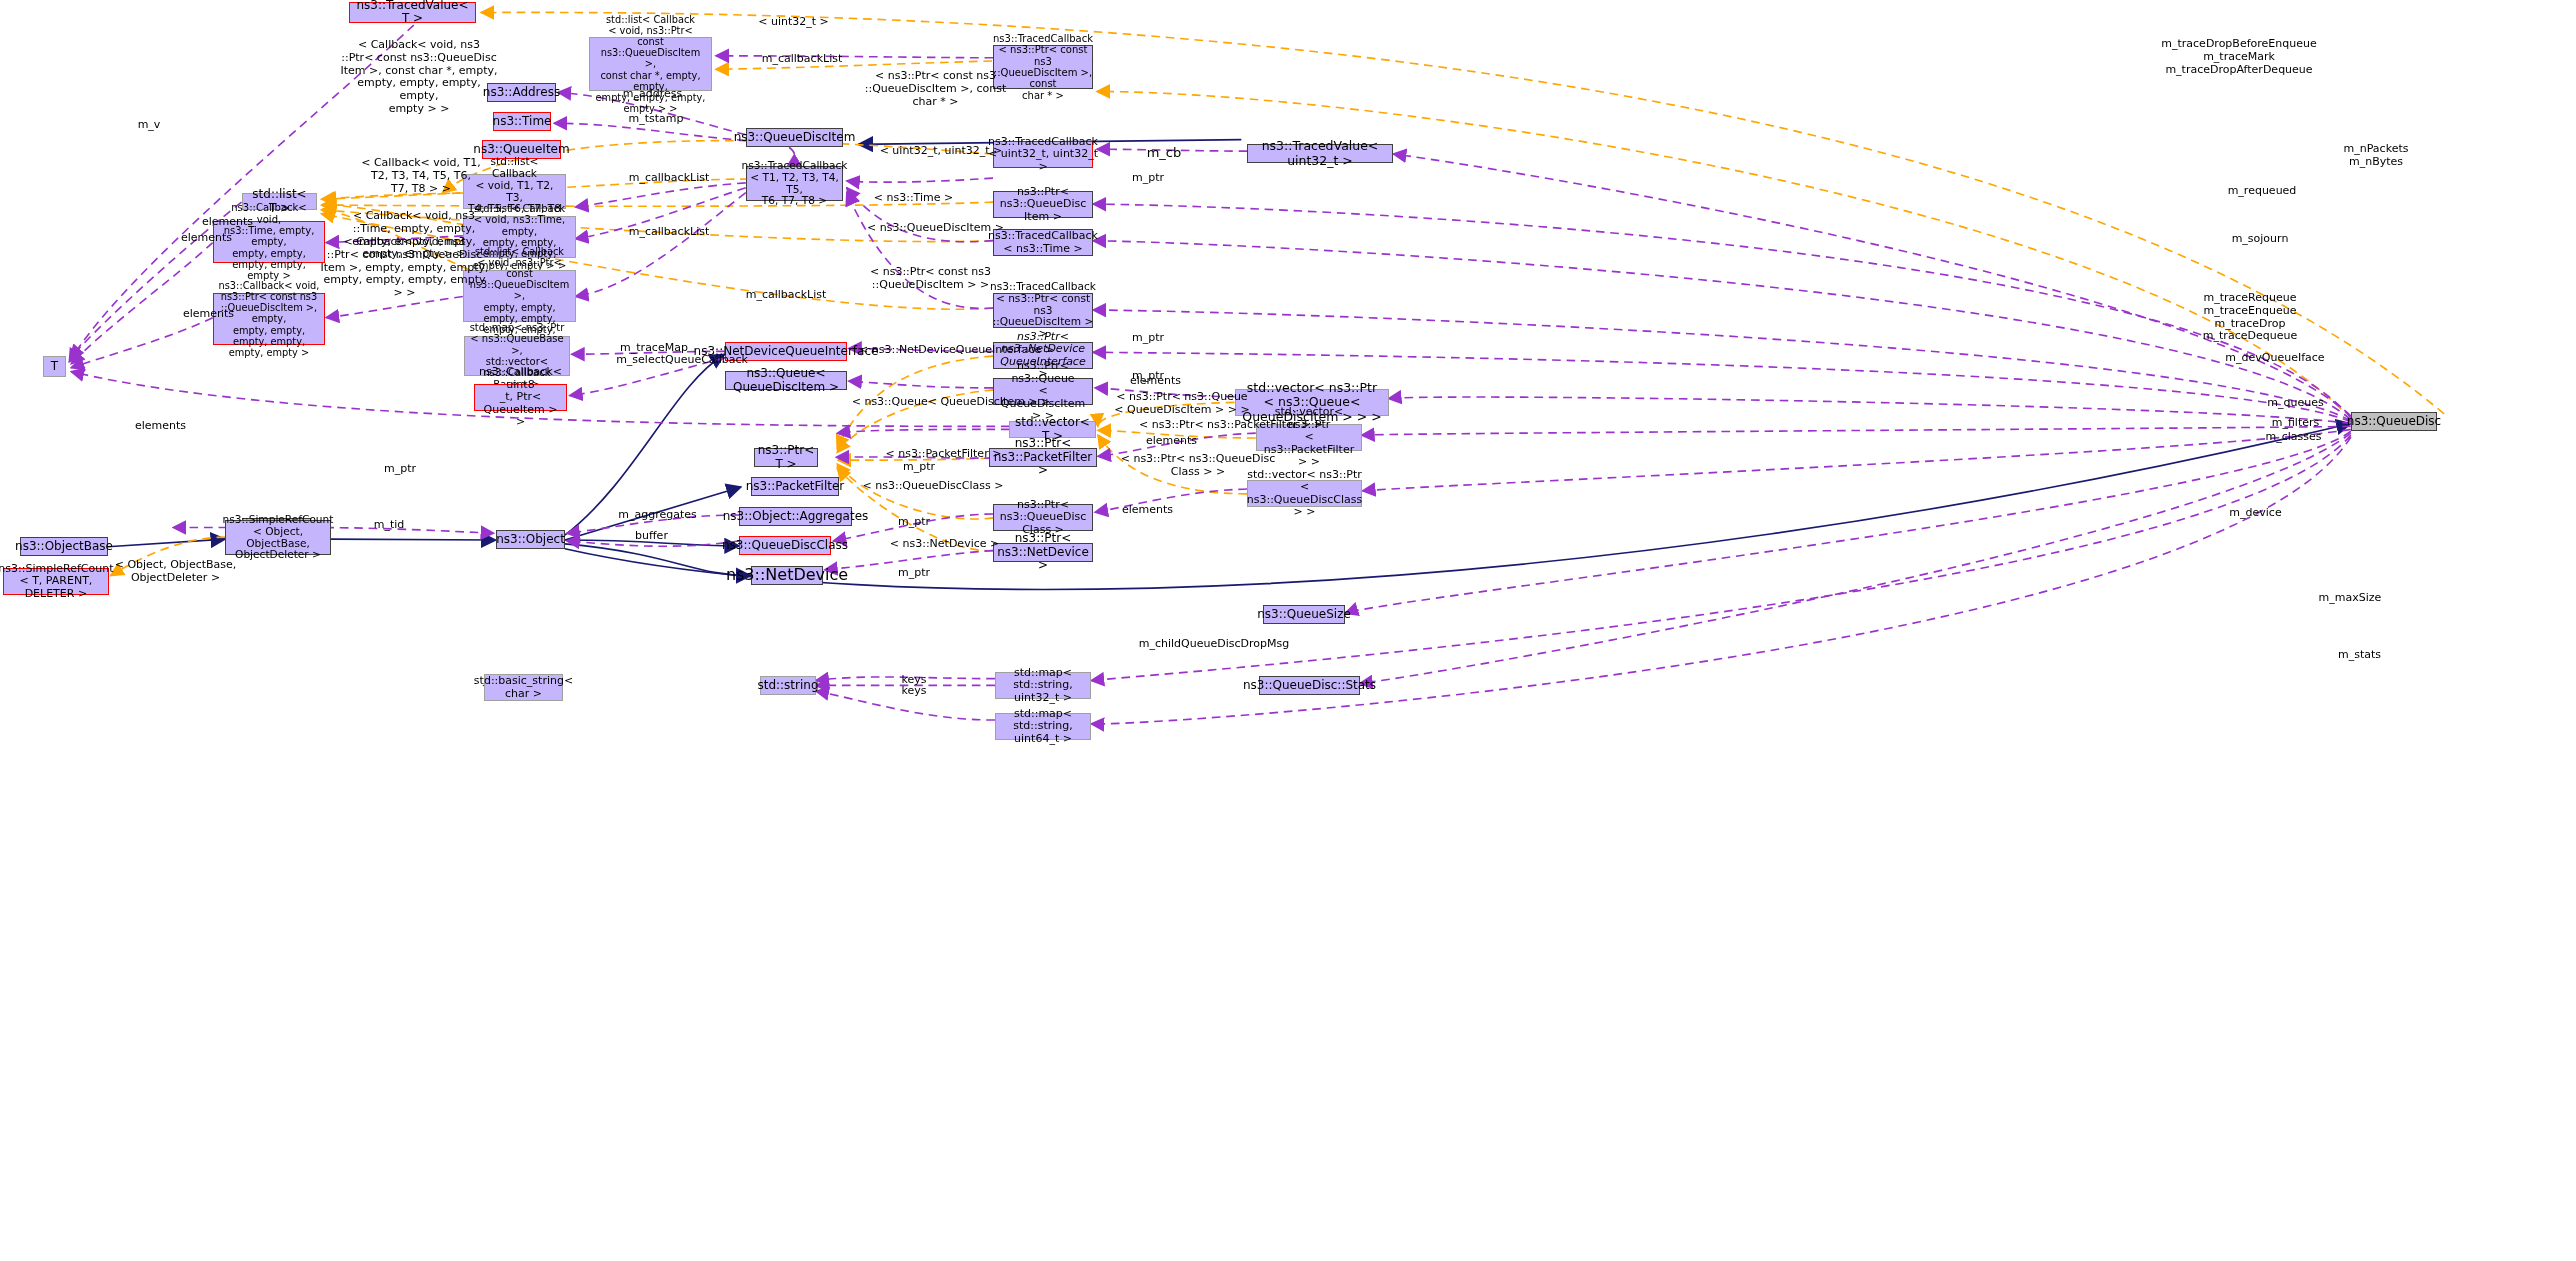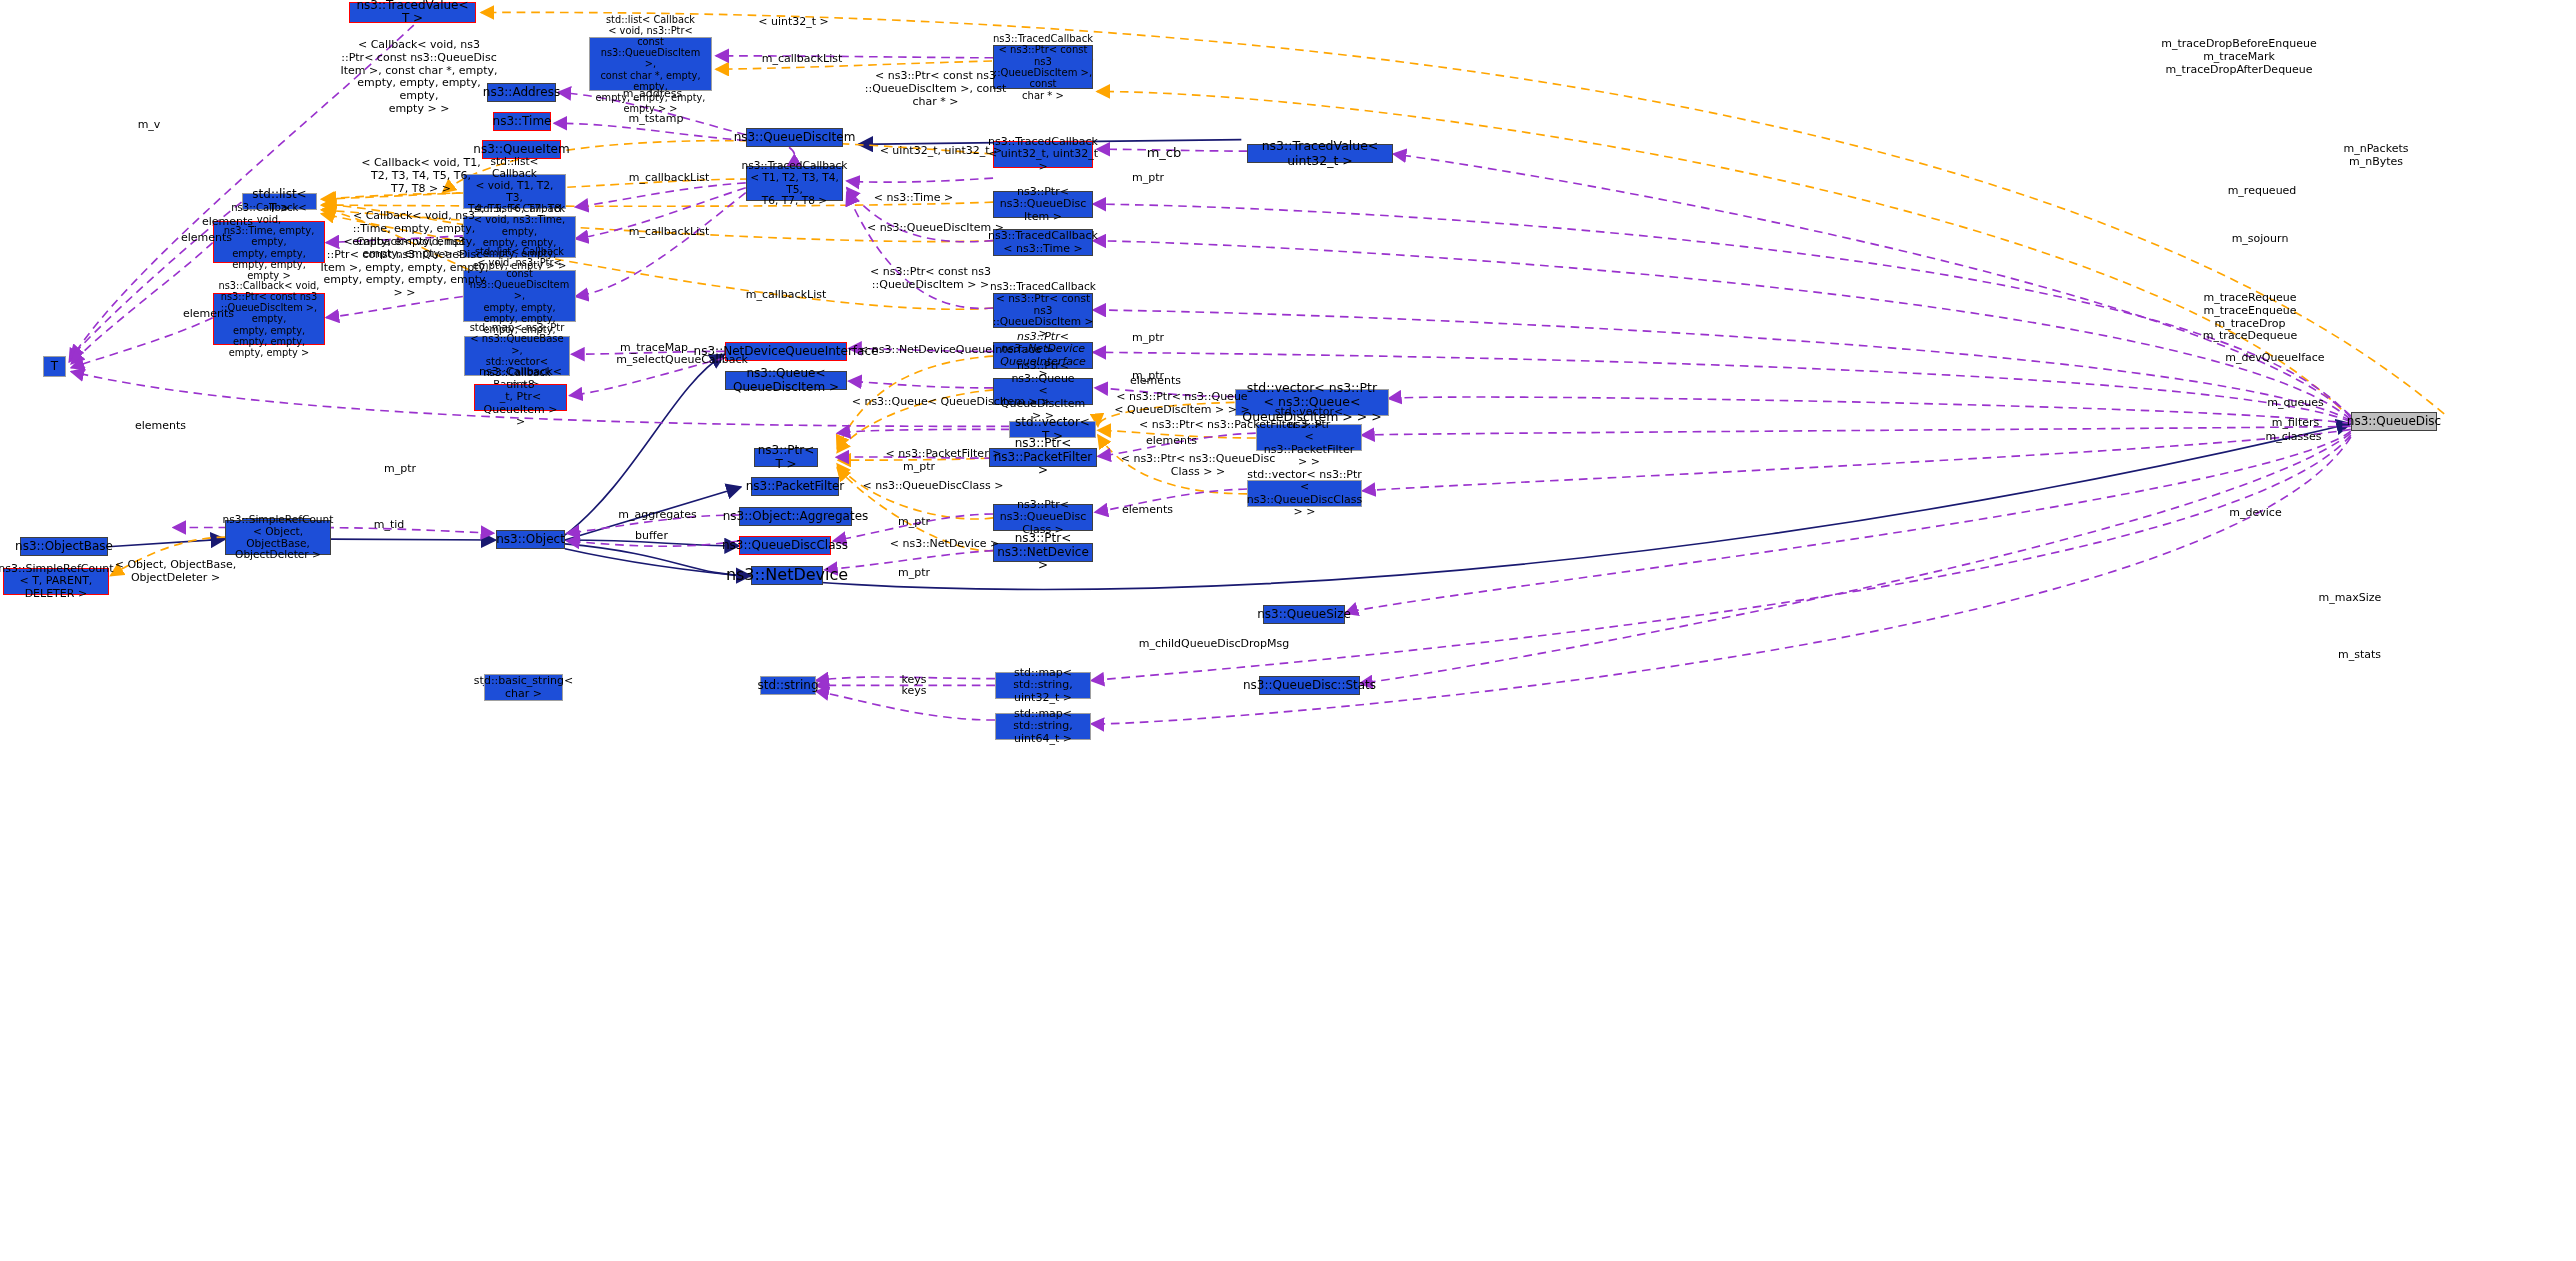--- a/index.html
+++ b/index.html
@@ -1,21 +1,21 @@
 <!DOCTYPE html>
 <html><head>
 <meta charset="utf-8">
 <style>
   html,body{margin:0;padding:0;background:#ffffff;}
   body{width:2576px;height:1262px;position:relative;overflow:hidden;
        font-family:"DejaVu Sans","Liberation Sans",sans-serif;}
   #stage{position:absolute;left:0;top:0;width:2576px;height:1262px;}
   svg#edges{position:absolute;left:0;top:0;width:2576px;height:1262px;}
   .node{position:absolute;box-sizing:border-box;display:flex;align-items:center;
-        justify-content:center;text-align:center;background:#1d4ed8;
+        justify-content:center;text-align:center;background:#c4b5fd;
         color:#000000;line-height:1.13;padding:1.9px 3.8px;white-space:pre-line;}
   .n-solid{border:1.5px solid #404040;}
   .n-red{border:1.5px solid #ff0000;}
   .n-grey{border:1.5px solid #a0a0a0;}
   .n-main{border:1.5px solid #404040;background:#bfbfbf;font-weight:normal;}
   .lbl{position:absolute;color:#000000;text-align:center;white-space:pre-line;
        line-height:1.16;}
   .e-lbl{font-size:14px;}
 </style>
 </head>

